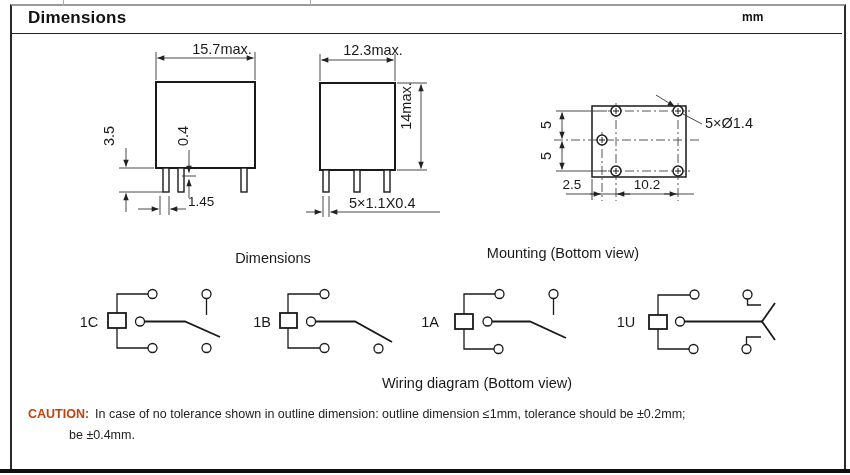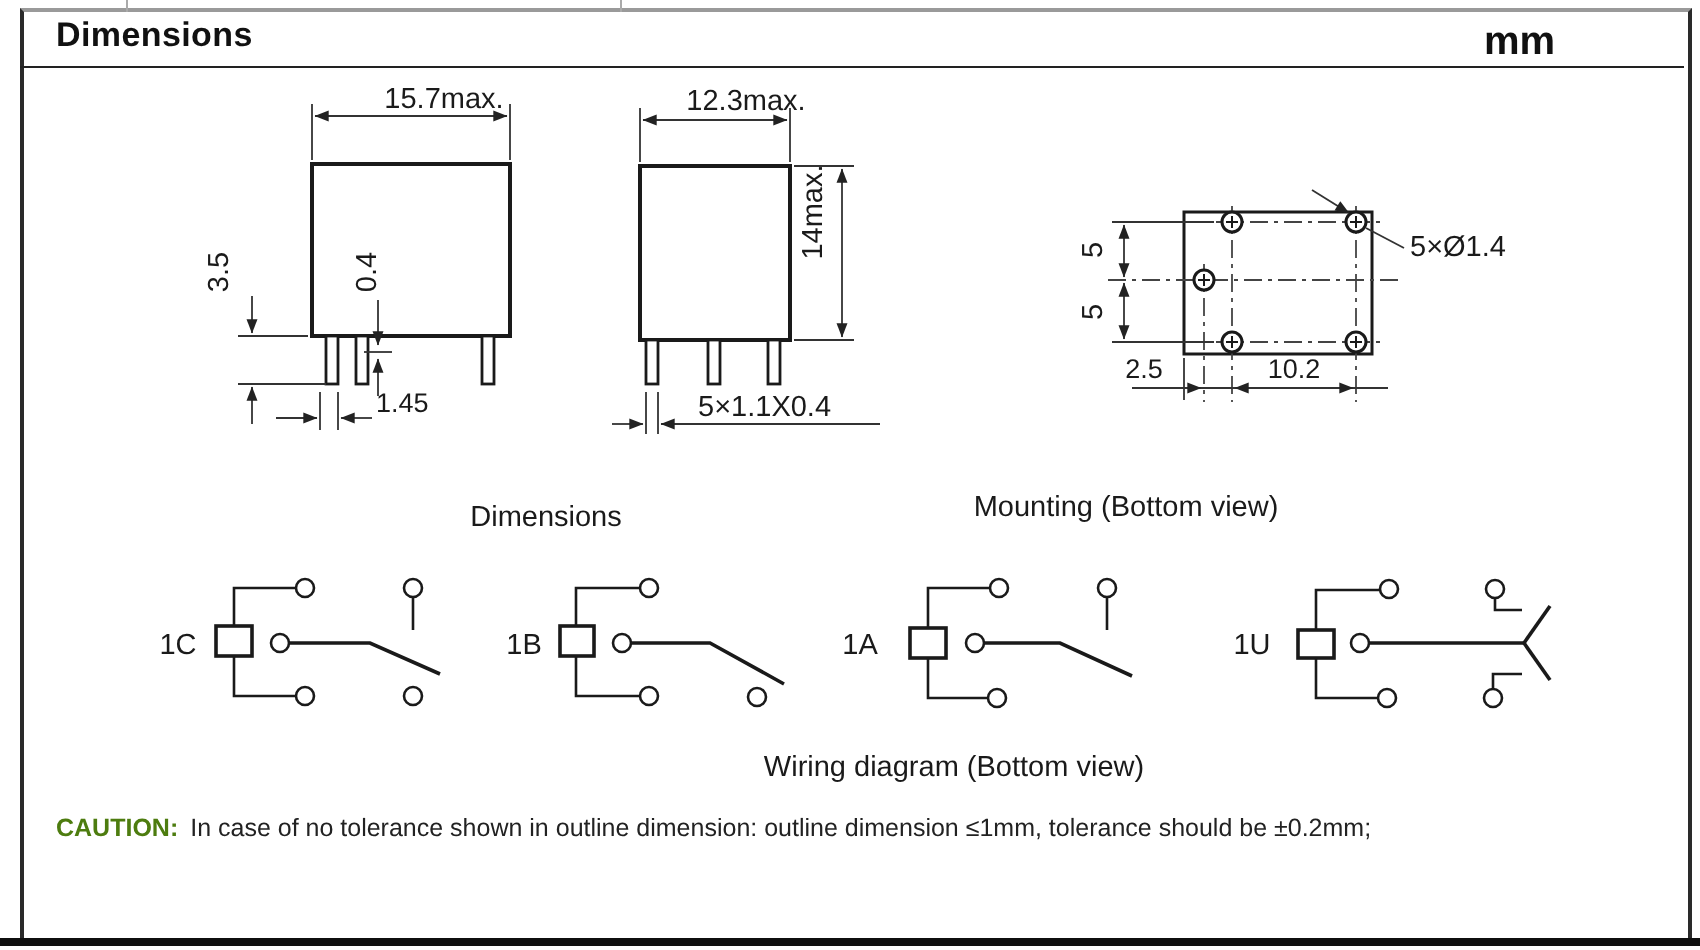--- a/index.html
+++ b/index.html
@@ -7,30 +7,30 @@
        font-family:"Liberation Sans",sans-serif;color:#1a1a1a;}
   .frame{position:absolute;left:10px;top:4px;width:832px;height:466px;
          border-left:2px solid #2a2a2a;border-right:2px solid #2a2a2a;
          border-top:2px solid #9a9a9a;}
   .bottom-rule{position:absolute;left:0px;top:469px;width:850px;height:4px;background:#0f0f0f;}
   .header-divider{position:absolute;left:10px;top:33px;width:832px;height:0;
                   border-top:1.6px solid #222;}
   .tick{position:absolute;top:0;width:1px;height:6px;background:#aaa;}
   .page-title{position:absolute;left:28px;top:8px;font-size:17px;font-weight:bold;
               letter-spacing:.2px;color:#111;}
-  .unit{position:absolute;left:742px;top:10px;font-size:20px;font-weight:bold;color:#111;}
+  .unit{position:absolute;left:742px;top:10px;font-size:12px;font-weight:bold;color:#111;}
   svg{position:absolute;left:0;top:0;}
   svg text{font-family:"Liberation Sans",sans-serif;fill:#1a1a1a;}
   .dimtext{font-size:14.5px;}
   .dimtext-s{font-size:13.5px;}
   .caption{font-size:14.5px;}
   .wlabel{font-size:14.5px;}
   .caution{position:absolute;left:28px;top:404px;width:768px;font-size:12.5px;
            line-height:21px;color:#222;}
-  .caution .lbl{font-weight:bold;color:#4d7c0f;margin-right:6px;}
+  .caution .lbl{font-weight:bold;color:#c2410c;margin-right:6px;}
   .caution .cont{padding-left:41px;}
 </style>
 </head>
 <body>
 
 <div class="frame"></div>
 <div class="bottom-rule"></div>
 <div class="header-divider"></div>
 <div class="tick" style="left:63px;"></div>
 <div class="tick" style="left:310px;"></div>
@@ -219,13 +219,14 @@
     <polyline points="747.5,299 747.5,305 761,305"></polyline>
     <circle cx="746.5" cy="349" r="4.5" fill="#fff"></circle>
     <polyline points="746.5,344.5 746.5,337 761,337"></polyline>
   </g>
 
   <text class="caption" x="477" y="388" text-anchor="middle">Wiring diagram (Bottom view)</text>
 </svg>
 
 <div class="caution">
   <div><span class="lbl">CAUTION:</span><span>In case of no  tolerance shown in outline dimension: outline dimension ≤1mm,  tolerance should be ±0.2mm;</span></div>
+  <div class="cont">be  ±0.4mm.</div>
 </div>
 
 </body></html>

